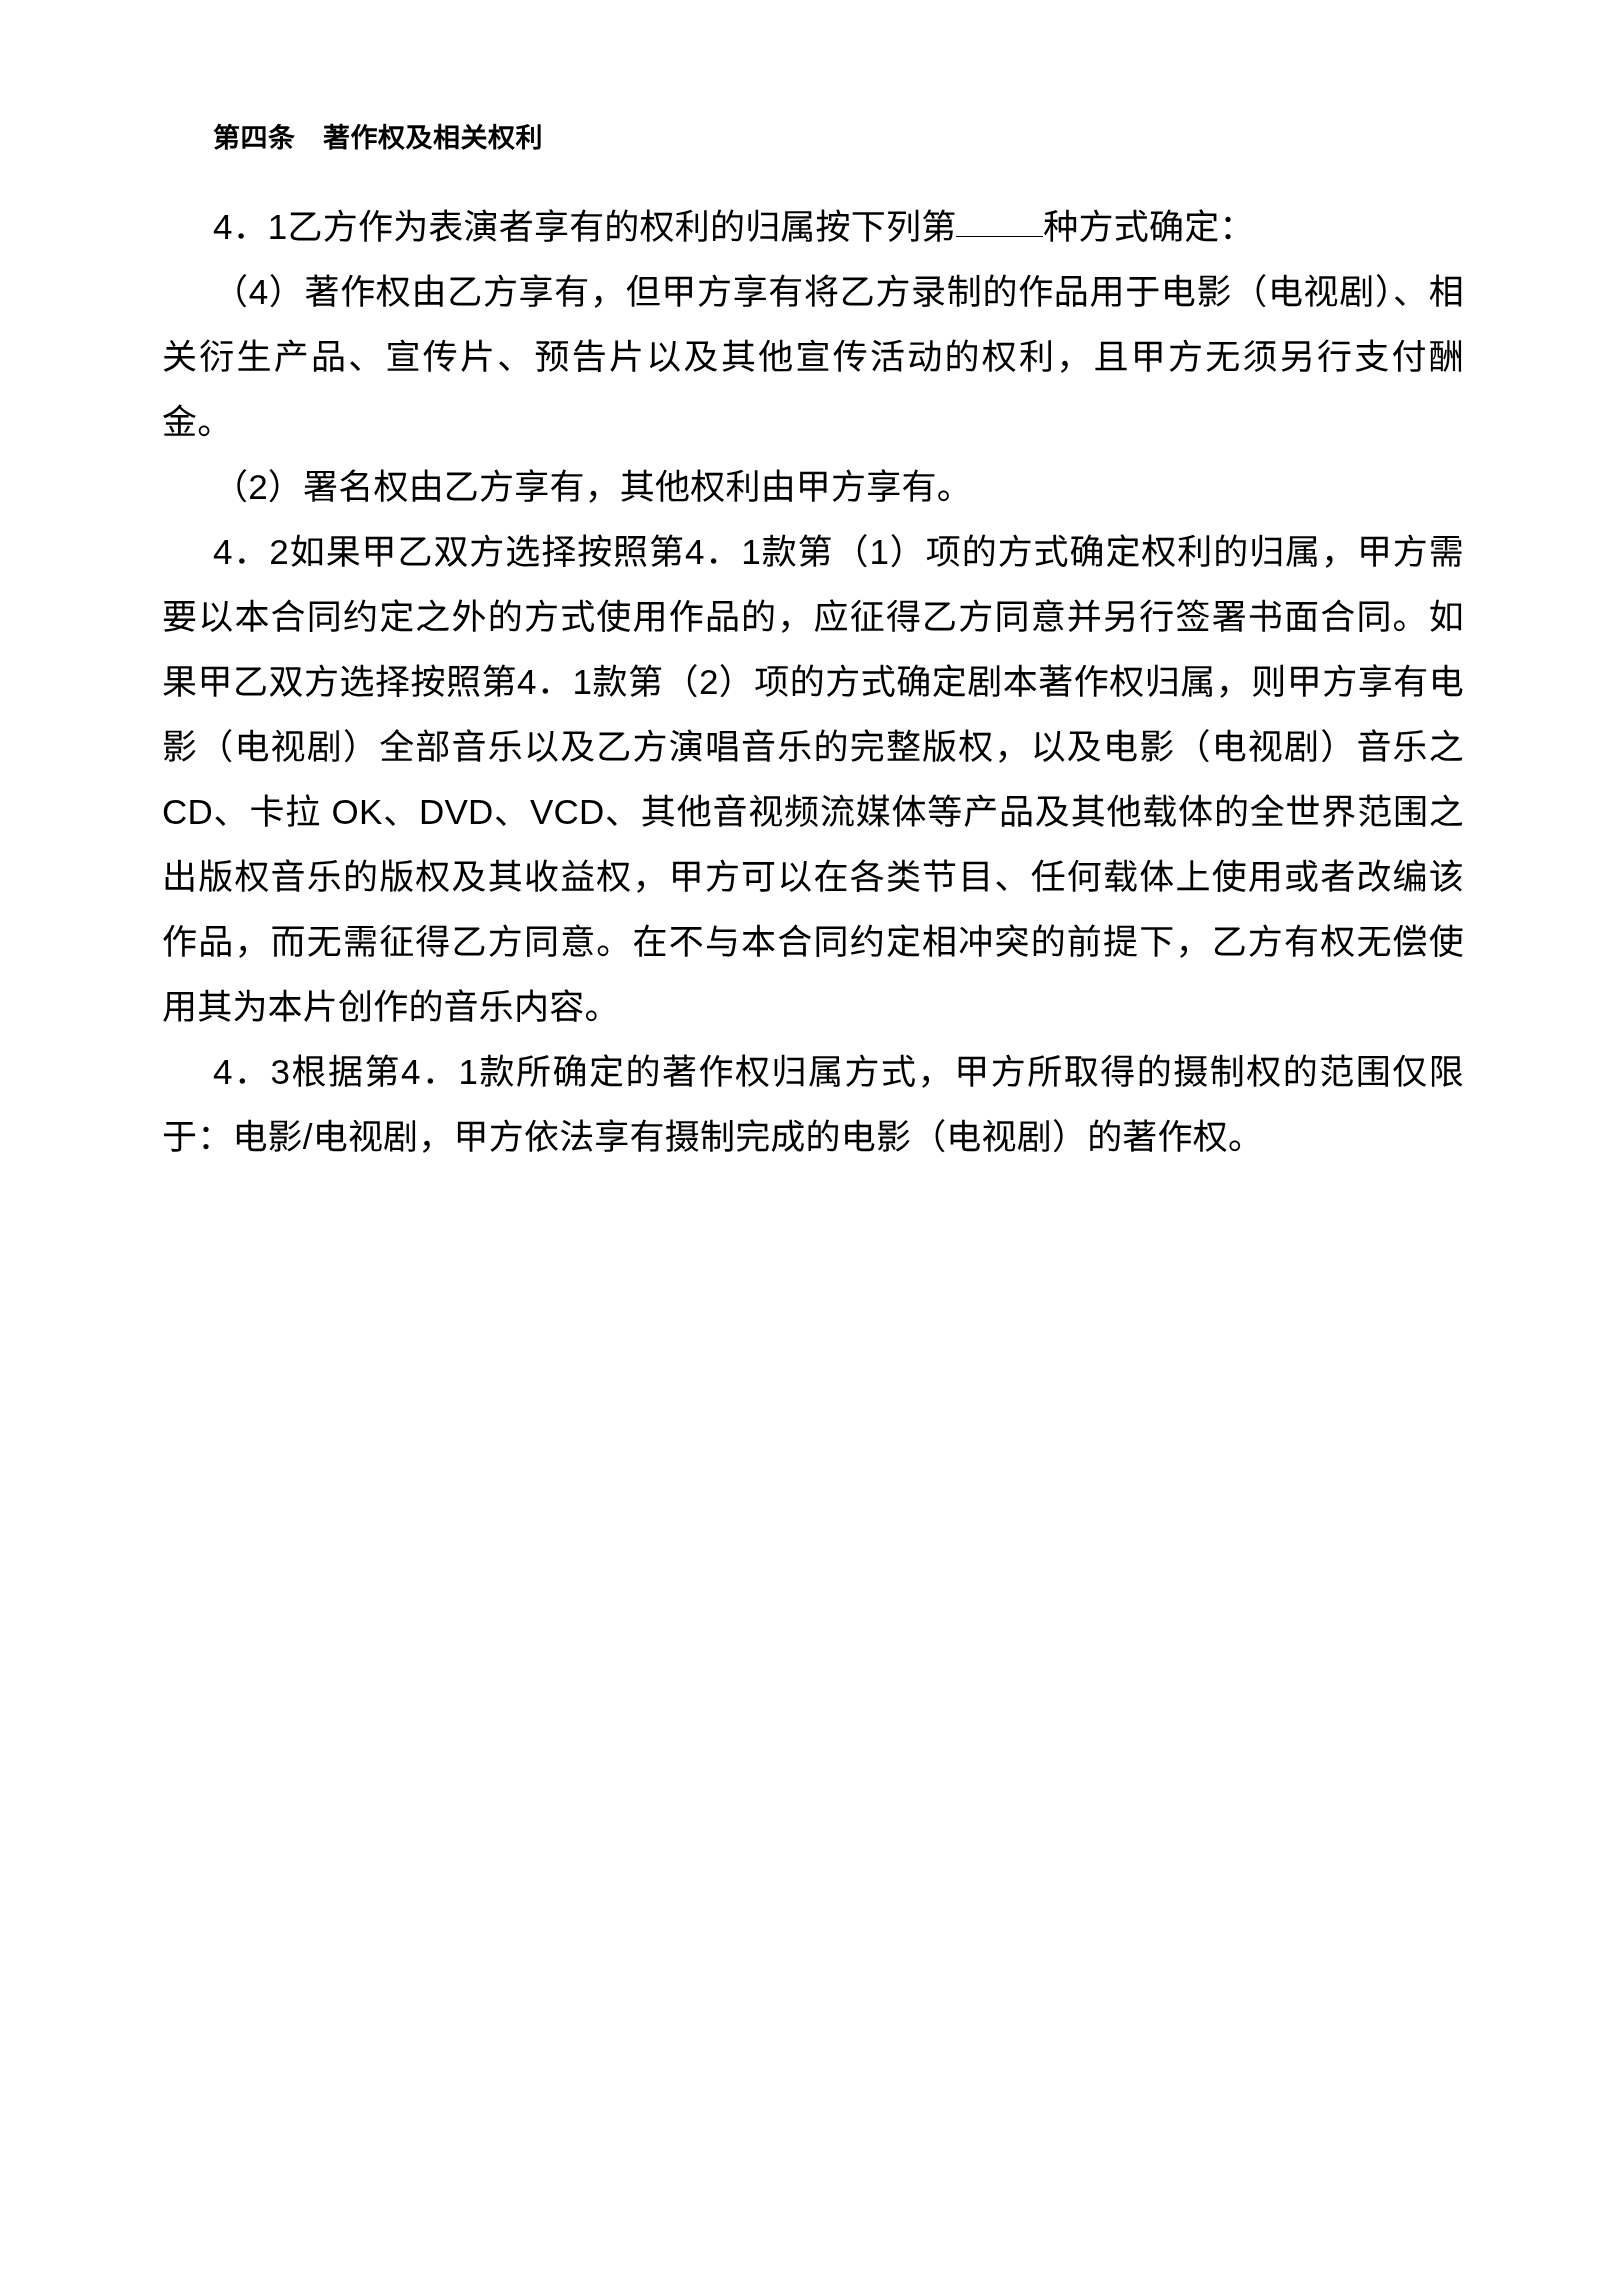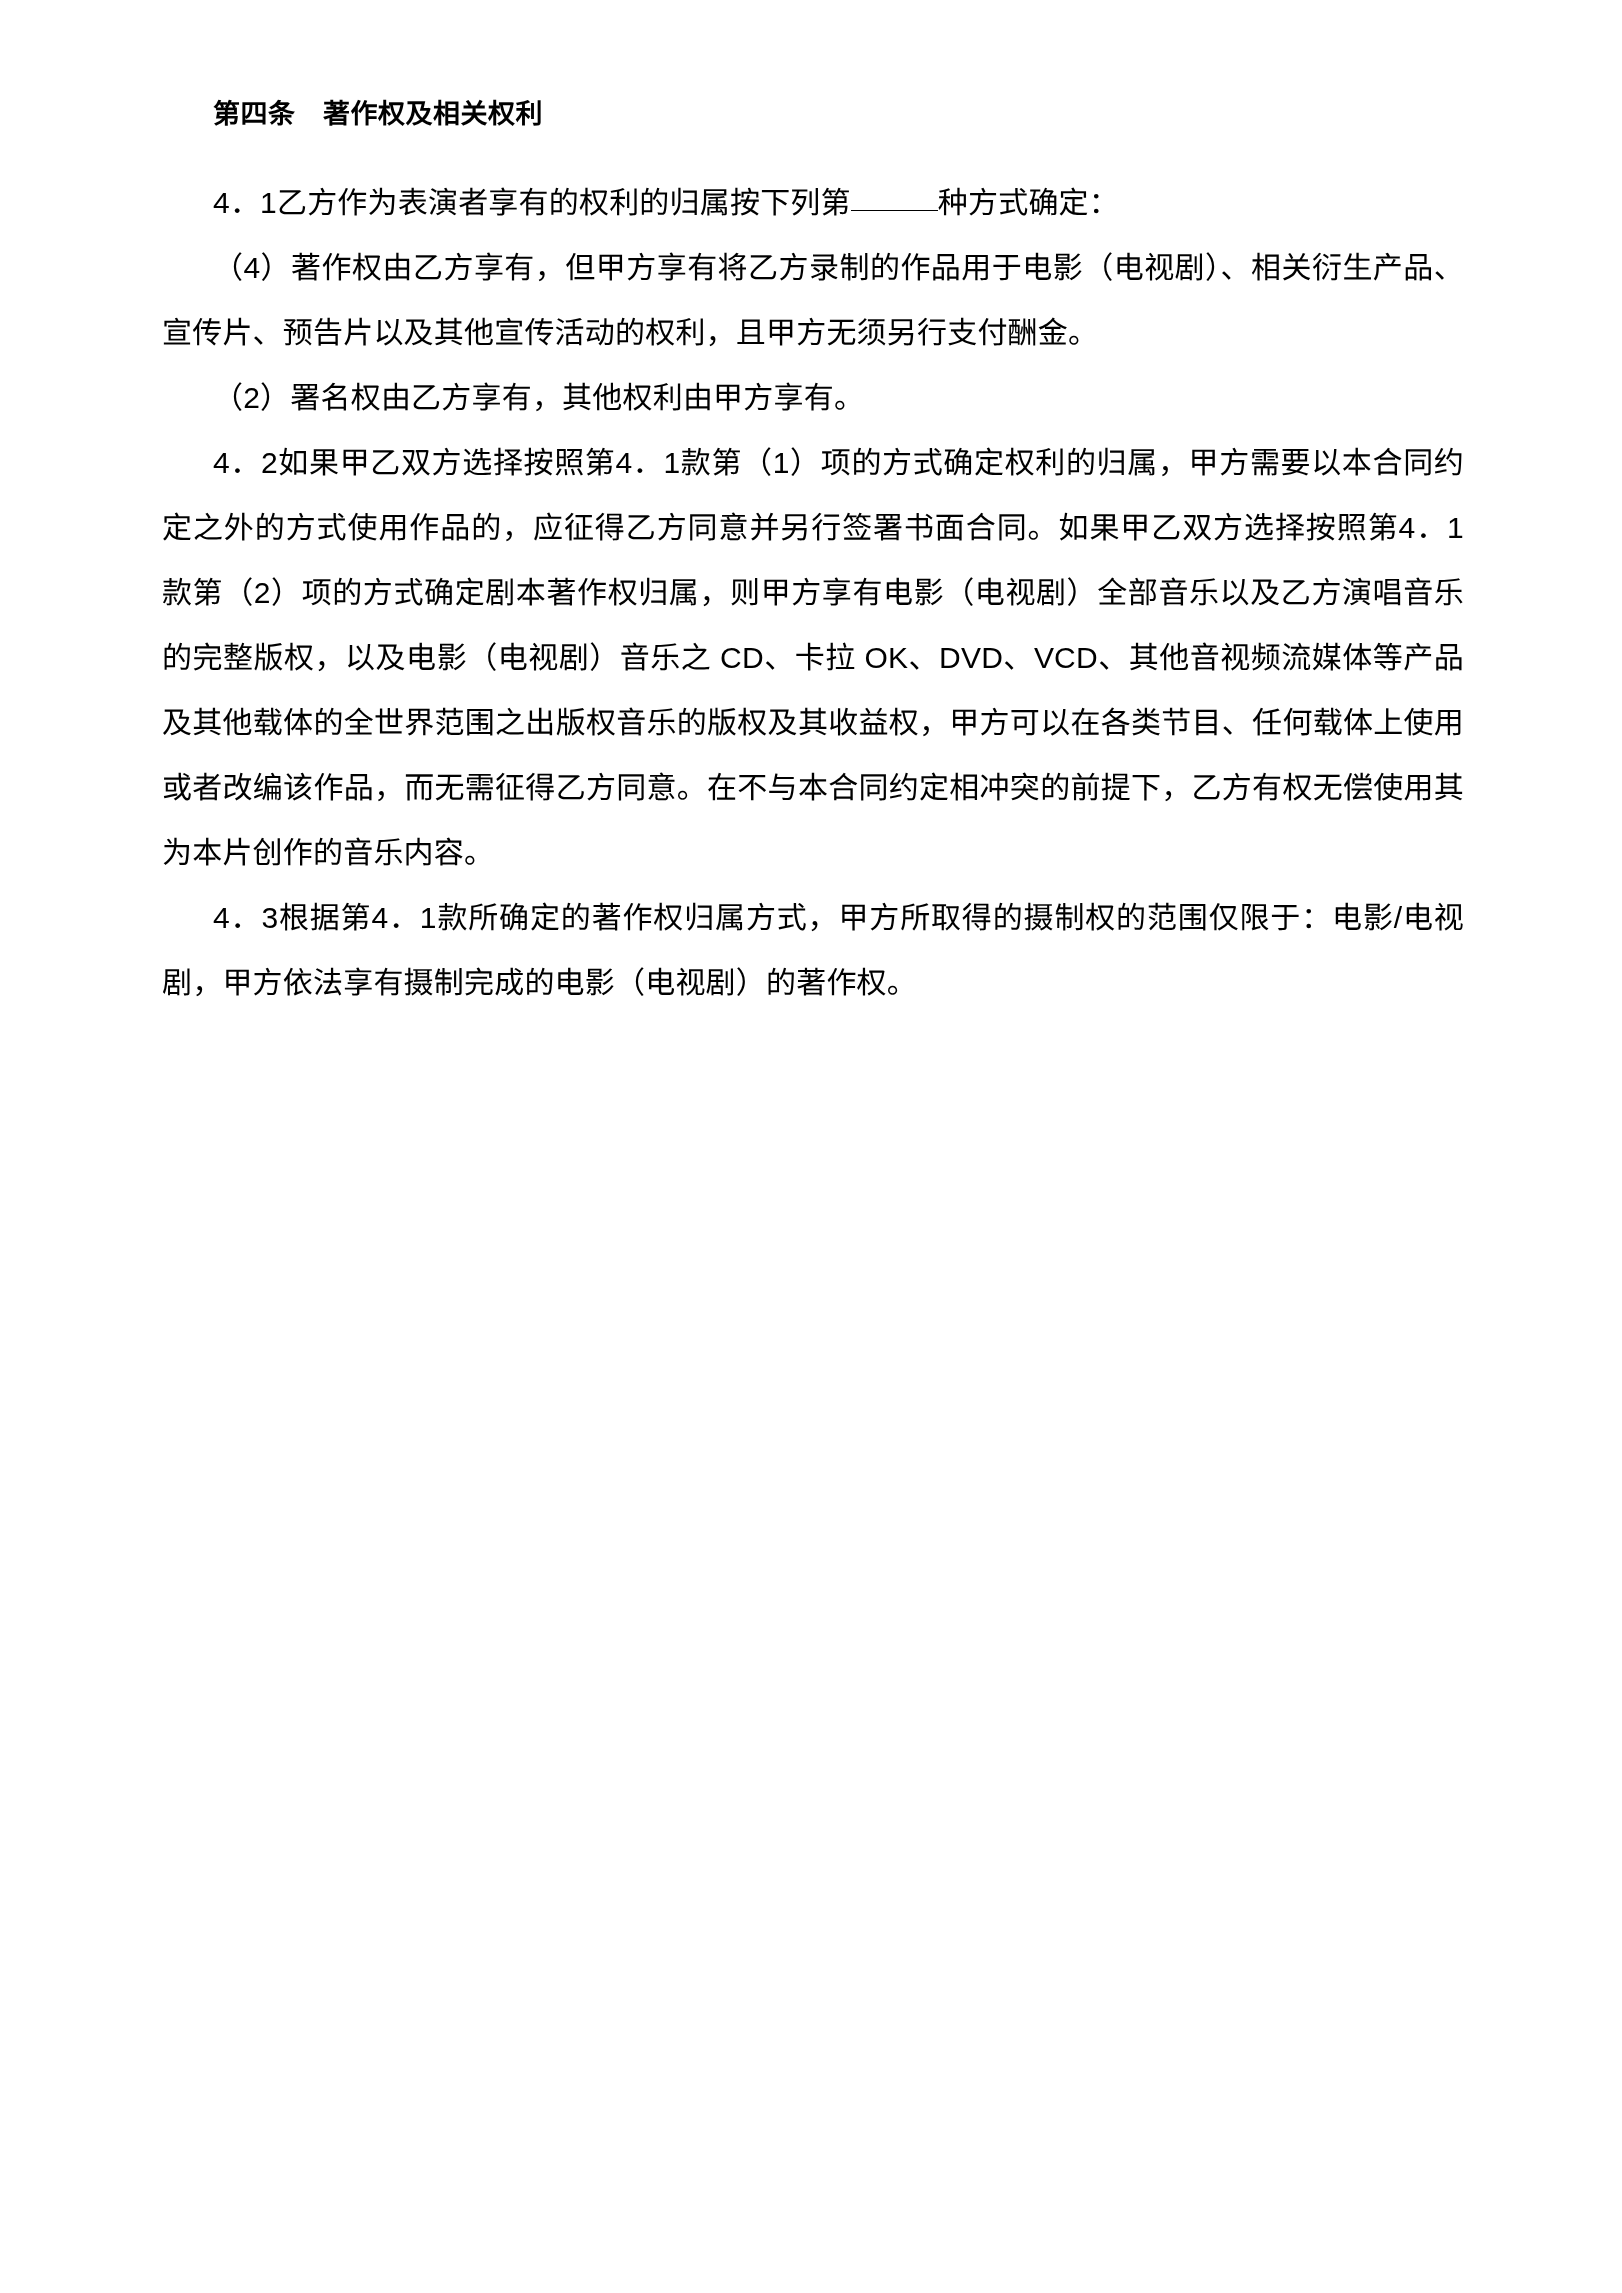--- a/index.html
+++ b/index.html
@@ -10,36 +10,36 @@
   body {
     font-family: "Liberation Sans", "DejaVu Sans", sans-serif;
     color: #000000;
   }
   .page {
     position: relative;
     width: 1623px;
     height: 2294px;
     background: #ffffff;
     box-sizing: border-box;
-    padding: 94px 162px 0 162px;
+    padding: 118px 162px 0 162px;
     overflow: hidden;
   }
   .doc-body {
     width: 1302px;
   }
   h2.section-heading {
     font-size: 27px;
     font-weight: bold;
     letter-spacing: 0.5px;
     margin: 0 0 35px 0;
     padding-left: 51px;
     line-height: 1.5;
   }
   p.para {
-    font-size: 30px;
+    font-size: 35px;
     line-height: 65px;
     margin: 0;
     text-align: justify;
     text-justify: inter-ideograph;
     text-indent: 51px;
     letter-spacing: 0.2px;
   }
   p.para.indent-item {
     text-indent: 51px;
   }

